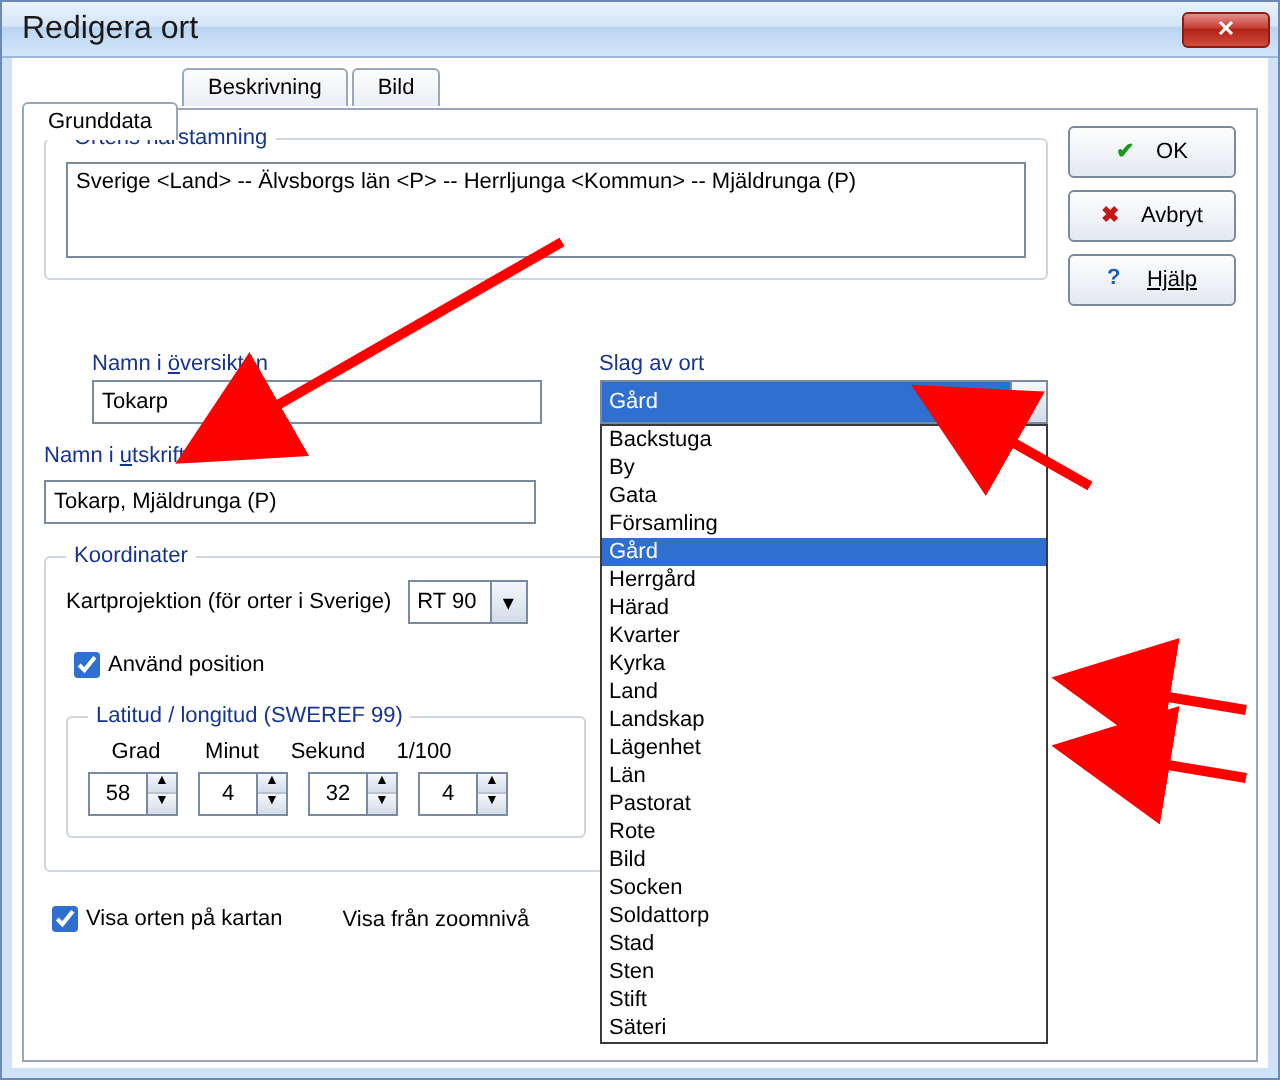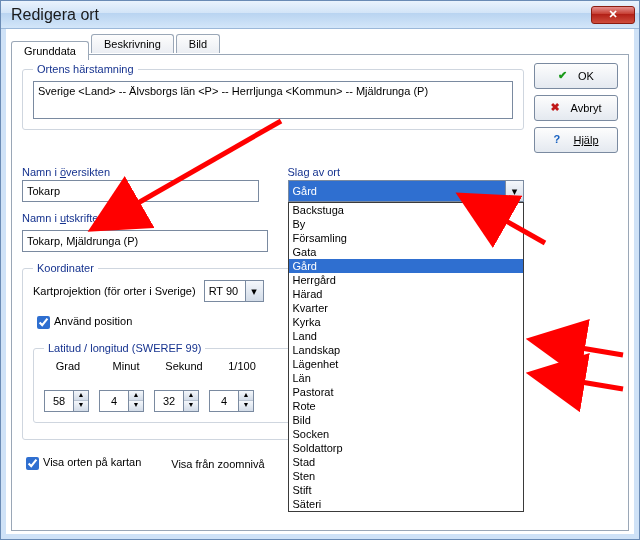--- a/index.html
+++ b/index.html
@@ -4,28 +4,28 @@
 <style>
   * { box-sizing: border-box; font-family: "Segoe UI", Tahoma, sans-serif; font-size: 11px; }
   body { margin: 0; background: #fff; }
   .window { width: 640px; height: 540px; background: #fff; border: 1px solid #6a8bb5; position: relative; box-shadow: inset 0 0 0 5px #cfe2f7; }
   .titlebar { height: 28px; background: linear-gradient(to bottom, #eaf3fd 0%, #d2e4f7 45%, #b9d4f1 46%, #d3e6f9 100%); display: flex; align-items: center; padding: 0 4px 0 10px; border-bottom: 1px solid #9bb8d9; }
   .titlebar .title { flex: 1; color: #1a1a1a; font-size: 16px; }
   .closebtn { width: 44px; height: 18px; background: linear-gradient(to bottom,#e58f8f,#c53b2e 45%,#b22017 46%,#cf4d3d); border: 1px solid #8b1c10; border-radius: 3px; color: #fff; display:flex; align-items:center; justify-content:center; font-weight:bold; font-size:11px; }
   .content { position: absolute; top: 33px; left: 10px; right: 10px; bottom: 8px; }
   .tabs { display: flex; gap: 0; position: relative; z-index: 2; }
   .tab { padding: 3px 12px; border: 1px solid #9aa7b7; border-bottom: none; background: linear-gradient(to bottom,#fdfdfd,#ebeef3); border-radius: 3px 3px 0 0; margin-right: 2px; }
-  .tab.active { background: #fff; position: relative; top: 7px; }
+  .tab.active { background: #fff; position: relative; top: 17px; }
   .tabpanel { position: absolute; top: 20px; left: 0; right: 0; bottom: 0; border: 1px solid #9aa7b7; background: #fff; padding: 10px; }
   fieldset { border: 1px solid #cfd6df; border-radius: 3px; padding: 6px 10px 10px; margin: 0 0 10px; }
   legend { padding: 0 4px; color: #16338f; }
   label.lbl { color: #16338f; display: block; margin-bottom: 2px; }
   input.text, select.sel, .textbox { width: 100%; border: 1px solid #7a8aa0; padding: 3px 4px; background: #fff; height: 22px; }
-  .textbox { height: 38px; }
-  .row { display: flex; gap: 29px; }
+  .textbox { height: 48px; }
+  .row { display: flex; gap: 29px; margin-left: 24px; }
   .col { flex: 1; }
   .btncol { position: absolute; top: 8px; right: 10px; width: 84px; display: flex; flex-direction: column; gap: 6px; }
   .winbtn { height: 26px; border: 1px solid #7a8aa0; border-radius: 3px; background: linear-gradient(to bottom,#fdfdfd,#e4e9f0); display:flex; align-items:center; justify-content:center; gap:6px; }
   .winbtn .ic { width:14px; height:14px; display:inline-block; }
   .ic.ok { color:#1a9a1a; font-weight:bold; }
   .ic.no { color:#c01818; font-weight:bold; }
   .ic.hp { color:#1660c0; font-weight:bold; }
   .mainleft { position: absolute; top: 8px; left: 10px; right: 104px; bottom: 6px; }
   .combo { position: relative; }
   .combo .arrow { position:absolute; right:1px; top:1px; width:18px; height:20px; background:linear-gradient(to bottom,#f4f7fb,#d3dce8); border-left:1px solid #7a8aa0; display:flex;align-items:center;justify-content:center; }
@@ -96,22 +96,22 @@
             <input class="text" value="Tokarp" style="">
           </div>
           <div class="col" style="max-width:49%; position:relative;">
             <label class="lbl">Slag av ort</label>
             <div class="combo">
               <input class="text" style="background: rgb(47, 111, 208); color: rgb(255, 255, 255);" value="Gård">
               <div class="arrow">▾</div>
               <div class="dropdown" id="dd">
                   <div class="item">Backstuga</div>
                   <div class="item">By</div>
+                  <div class="item">Gata</div>
                   <div class="item">Församling</div>
-                  <div class="item">Gata</div>
                   <div class="item sel">Gård</div>
                   <div class="item">Herrgård</div>
                   <div class="item">Härad</div>
                   <div class="item">Kvarter</div>
                   <div class="item">Kyrka</div>
                   <div class="item">Land</div>
                   <div class="item">Landskap</div>
                   <div class="item">Lägenhet</div>
                   <div class="item">Län</div>
                   <div class="item">Pastorat</div>
@@ -152,21 +152,21 @@
           </div>
 
           <div class="kartrow">
             <label><input type="checkbox" class="chk" checked="" style=""><span>Använd position</span></label>
             <div style="flex:1"></div>
             <div class="coordval">9003</div>
           </div>
 
           <fieldset style="margin:0 0 6px; width:260px">
             <legend>Latitud / longitud (SWEREF 99)</legend>
-            <div style="display:flex; gap:10px; margin-bottom:18px;">
+            <div style="display:flex; margin-bottom:4px;">
               <span style="width:48px;text-align:center">Grad</span>
               <span style="width:48px;text-align:center">Minut</span>
               <span style="width:48px;text-align:center">Sekund</span>
               <span style="width:48px;text-align:center">1/100</span>
             </div>
             <div style="display:flex; gap:10px;">
               <div class="spin">
                   <input value="58" style="">
                   <div class="sbtns">
                     <div class="sb">▲</div>

